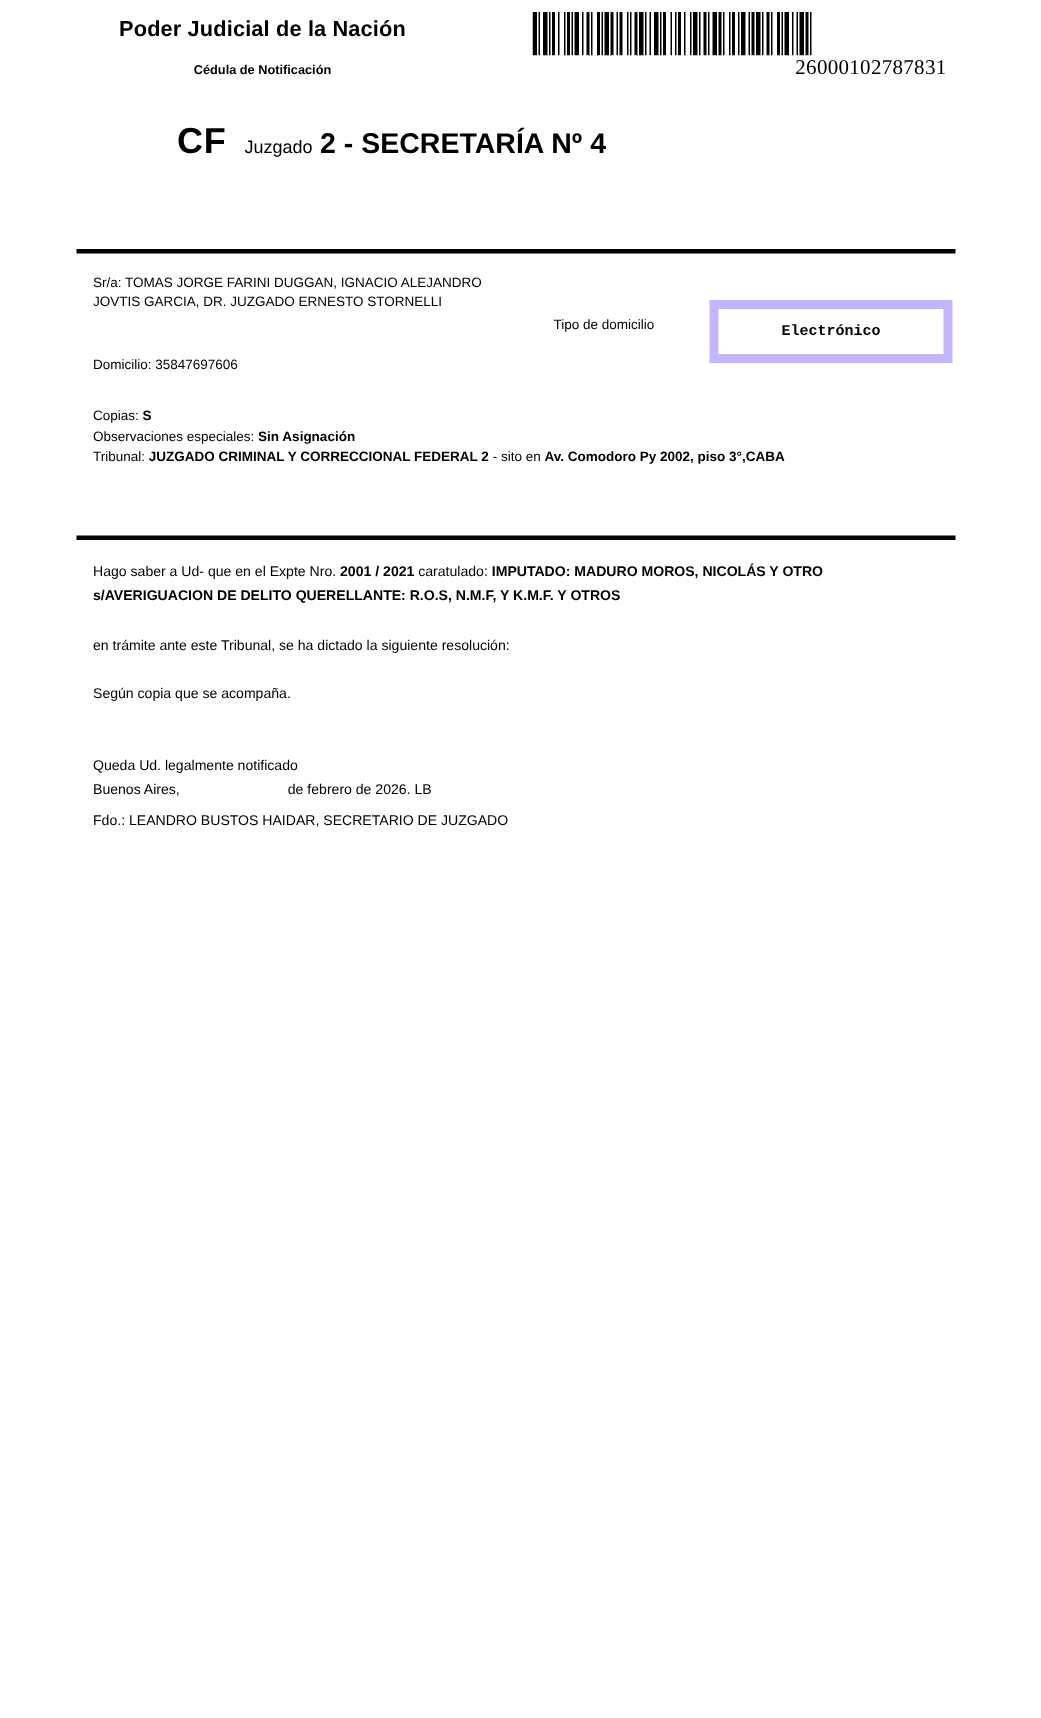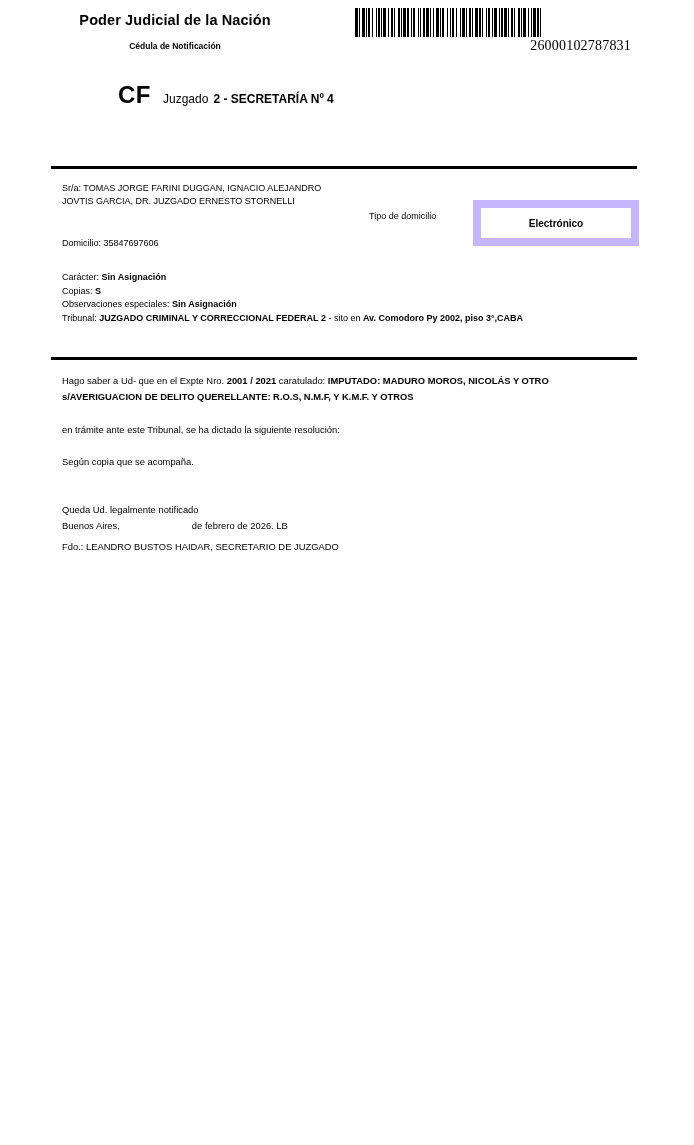--- a/index.html
+++ b/index.html
@@ -84,21 +84,21 @@
     font-weight: bold;
     letter-spacing: .5px;
     line-height: 1;
   }
   .cf-juzgado {
     font-family: Liberation Sans, sans-serif;
     font-size: 12px;
     margin-left: 12px;
   }
   .cf-sala {
-    font-size: 12px;
+    font-size: 19px;
     font-weight: bold;
     margin-left: 5px;
   }
 
   
   .emision {
     position: absolute;
     left: 200px;
     top: 134px;
     width: 423px;
@@ -139,26 +139,27 @@
     left: 369px;
     top: 211px;
     font-size: 9px;
   }
   .tipo-box {
     position: absolute;
     left: 473px;
     top: 200px;
     width: 150px;
     height: 30px;
-    border: 8px solid #c4b5fd;
+    border: 6px solid #c4b5fd;
     display: flex;
     align-items: center;
     justify-content: center;
     font-size: 10px;
     font-weight: bold;
+    font-family: Liberation Mono, monospace;
   }
 
   
   .meta {
     position: absolute;
     left: 62px;
     top: 271px;
     width: 565px;
     font-size: 9px;
     line-height: 13.5px;
@@ -349,24 +350,20 @@
 
   <div class="recipient">Sr/a: TOMAS JORGE FARINI DUGGAN, IGNACIO ALEJANDRO JOVTIS GARCIA, DR. JUZGADO ERNESTO STORNELLI</div>
   <div class="domicilio">Domicilio: 35847697606</div>
 
   <div class="tipo-label">Tipo de domicilio</div>
   <div class="tipo-box">
     <span>Electrónico</span>
   </div>
 
   <div class="meta">
-    <div class="line">
-      <span>Carácter:</span>
-      <b>Sin Asignación</b>
-    </div>
     <div class="line">
       <span>Copias:</span>
       <b>S</b>
     </div>
     <div class="line">
       <span>Observaciones especiales:</span>
       <b>Sin Asignación</b>
     </div>
     <div class="line">
       <span>Tribunal:</span>

